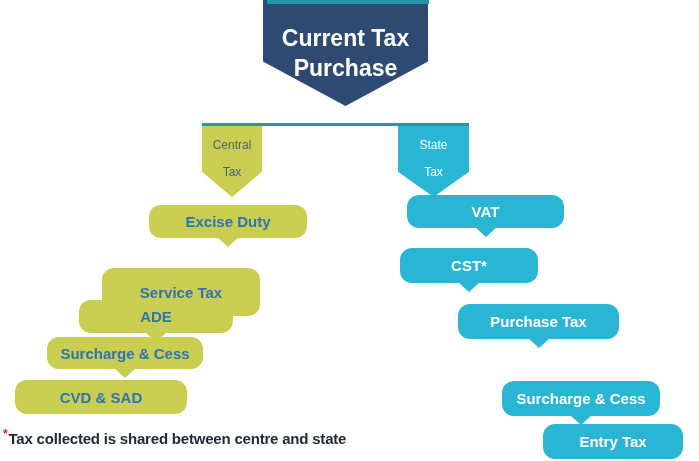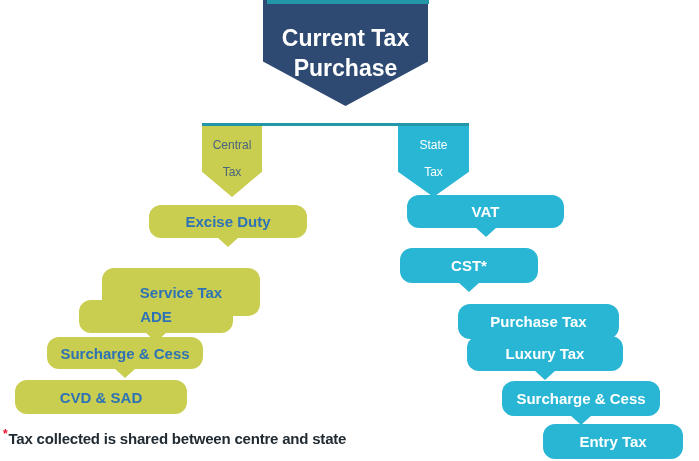--- a/index.html
+++ b/index.html
@@ -92,24 +92,20 @@
     <span class="tail"></span>
   </div>
   <div class="box blue" style="left:400px;top:248px;width:138px;height:35px;">
     <span>CST*</span>
     <span class="tail"></span>
   </div>
   <div class="box blue" style="left:432px;top:304px;width:161px;height:35px;margin-left:26px;">
     <span>Purchase Tax</span>
     <span class="tail"></span>
   </div>
-  <div class="box blue" style="left:467px;top:336px;width:156px;height:35px;">
-    <span>Luxury Tax</span>
-    <span class="tail"></span>
-  </div>
   <div class="box blue" style="left:502px;top:381px;width:158px;height:35px;">
     <span>Surcharge &amp; Cess</span>
     <span class="tail"></span>
   </div>
   <div class="box blue" style="left:543px;top:424px;width:140px;height:35px;">
     <span>Entry Tax</span>
   </div>
 
   <div class="footnote">
     <span class="ast">*</span><span>Tax collected is shared between centre and state</span>

